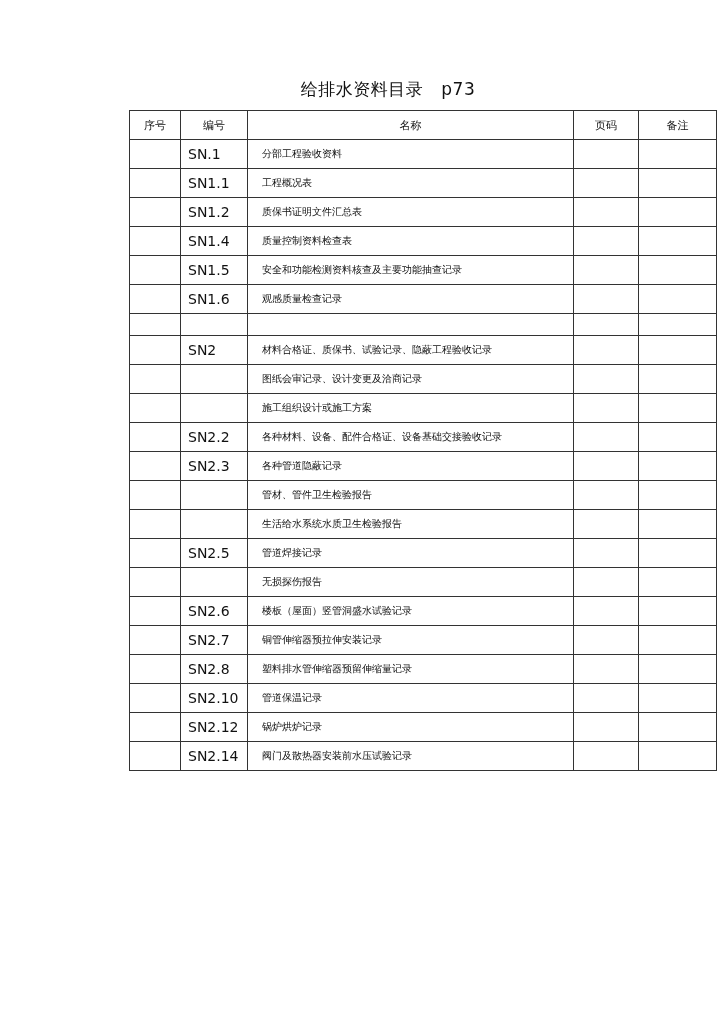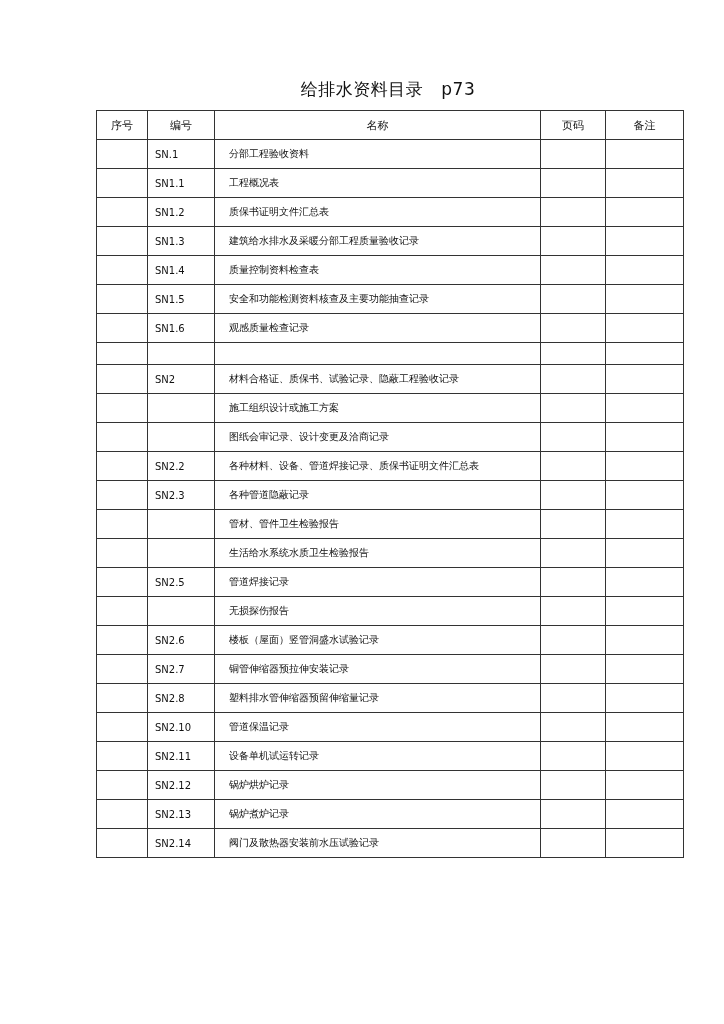--- a/index.html
+++ b/index.html
@@ -2,24 +2,24 @@
 <html><head>
 <meta charset="utf-8">
 <style>
   html, body { margin: 0; padding: 0; background: #ffffff; }
   body { width: 724px; height: 1024px; position: relative; overflow: hidden; font-family: "DejaVu Sans", "Liberation Sans", sans-serif; color: #111; }
   .title { position: absolute; top: 78px; left: 0; width: 776px; text-align: center; font-size: 17px; letter-spacing: 0.5px; color: #111; }
   .title .page { margin-left: 18px; margin-top: 20px; }
   table.catalog { position: absolute; left: 96px; top: 110px; border-collapse: collapse; table-layout: fixed; width: 587px; }
   table.catalog td, table.catalog th { border: 1px solid #333; padding: 0; font-size: 10px; font-weight: normal; height: 28px; vertical-align: middle; color: #111; }
   table.catalog th { text-align: center; font-size: 11px; }
-  table.catalog td.code { padding-left: 7px; font-size: 10px; }
+  table.catalog td.code { padding-left: 7px; font-size: 14px; }
   table.catalog td.name { padding-left: 14px; font-size: 10px; }
   table.catalog tr.blank td { height: 21px; }
-  table.catalog { border: 1.5px solid #111; }
+  table.catalog { border: 1.5px solid #111; margin-left: 33px; }
 </style>
 </head>
 <body>
 
 <div class="title">
   <span>给排水资料目录</span><span class="page">p73</span>
 </div>
 
 <table class="catalog">
   <colgroup>
@@ -55,27 +55,20 @@
       </tr>
       <tr>
         <td></td>
         <td class="code">SN1.2</td>
         <td class="name">质保书证明文件汇总表</td>
         <td></td>
         <td></td>
       </tr>
       <tr>
         <td></td>
-        <td class="code">SN1.3</td>
-        <td class="name">建筑给水排水及采暖分部工程质量验收记录</td>
-        <td></td>
-        <td></td>
-      </tr>
-      <tr>
-        <td></td>
         <td class="code">SN1.4</td>
         <td class="name">质量控制资料检查表</td>
         <td></td>
         <td></td>
       </tr>
       <tr>
         <td></td>
         <td class="code">SN1.5</td>
         <td class="name">安全和功能检测资料核查及主要功能抽查记录</td>
         <td></td>
@@ -98,35 +91,35 @@
       <tr>
         <td></td>
         <td class="code">SN2</td>
         <td class="name">材料合格证、质保书、试验记录、隐蔽工程验收记录</td>
         <td></td>
         <td></td>
       </tr>
       <tr>
         <td></td>
         <td class="code"></td>
+        <td class="name">图纸会审记录、设计变更及洽商记录</td>
+        <td></td>
+        <td></td>
+      </tr>
+      <tr>
+        <td></td>
+        <td class="code"></td>
         <td class="name">施工组织设计或施工方案</td>
         <td></td>
         <td></td>
       </tr>
       <tr>
         <td></td>
-        <td class="code"></td>
-        <td class="name">图纸会审记录、设计变更及洽商记录</td>
-        <td></td>
-        <td></td>
-      </tr>
-      <tr>
-        <td></td>
         <td class="code">SN2.2</td>
-        <td class="name">各种材料、设备、管道焊接记录、质保书证明文件汇总表</td>
+        <td class="name">各种材料、设备、配件合格证、设备基础交接验收记录</td>
         <td></td>
         <td></td>
       </tr>
       <tr>
         <td></td>
         <td class="code">SN2.3</td>
         <td class="name">各种管道隐蔽记录</td>
         <td></td>
         <td></td>
       </tr>
@@ -181,36 +174,22 @@
       </tr>
       <tr>
         <td></td>
         <td class="code">SN2.10</td>
         <td class="name">管道保温记录</td>
         <td></td>
         <td></td>
       </tr>
       <tr>
         <td></td>
-        <td class="code">SN2.11</td>
-        <td class="name">设备单机试运转记录</td>
-        <td></td>
-        <td></td>
-      </tr>
-      <tr>
-        <td></td>
         <td class="code">SN2.12</td>
         <td class="name">锅炉烘炉记录</td>
-        <td></td>
-        <td></td>
-      </tr>
-      <tr>
-        <td></td>
-        <td class="code">SN2.13</td>
-        <td class="name">锅炉煮炉记录</td>
         <td></td>
         <td></td>
       </tr>
       <tr>
         <td></td>
         <td class="code">SN2.14</td>
         <td class="name">阀门及散热器安装前水压试验记录</td>
         <td></td>
         <td></td>
       </tr>

